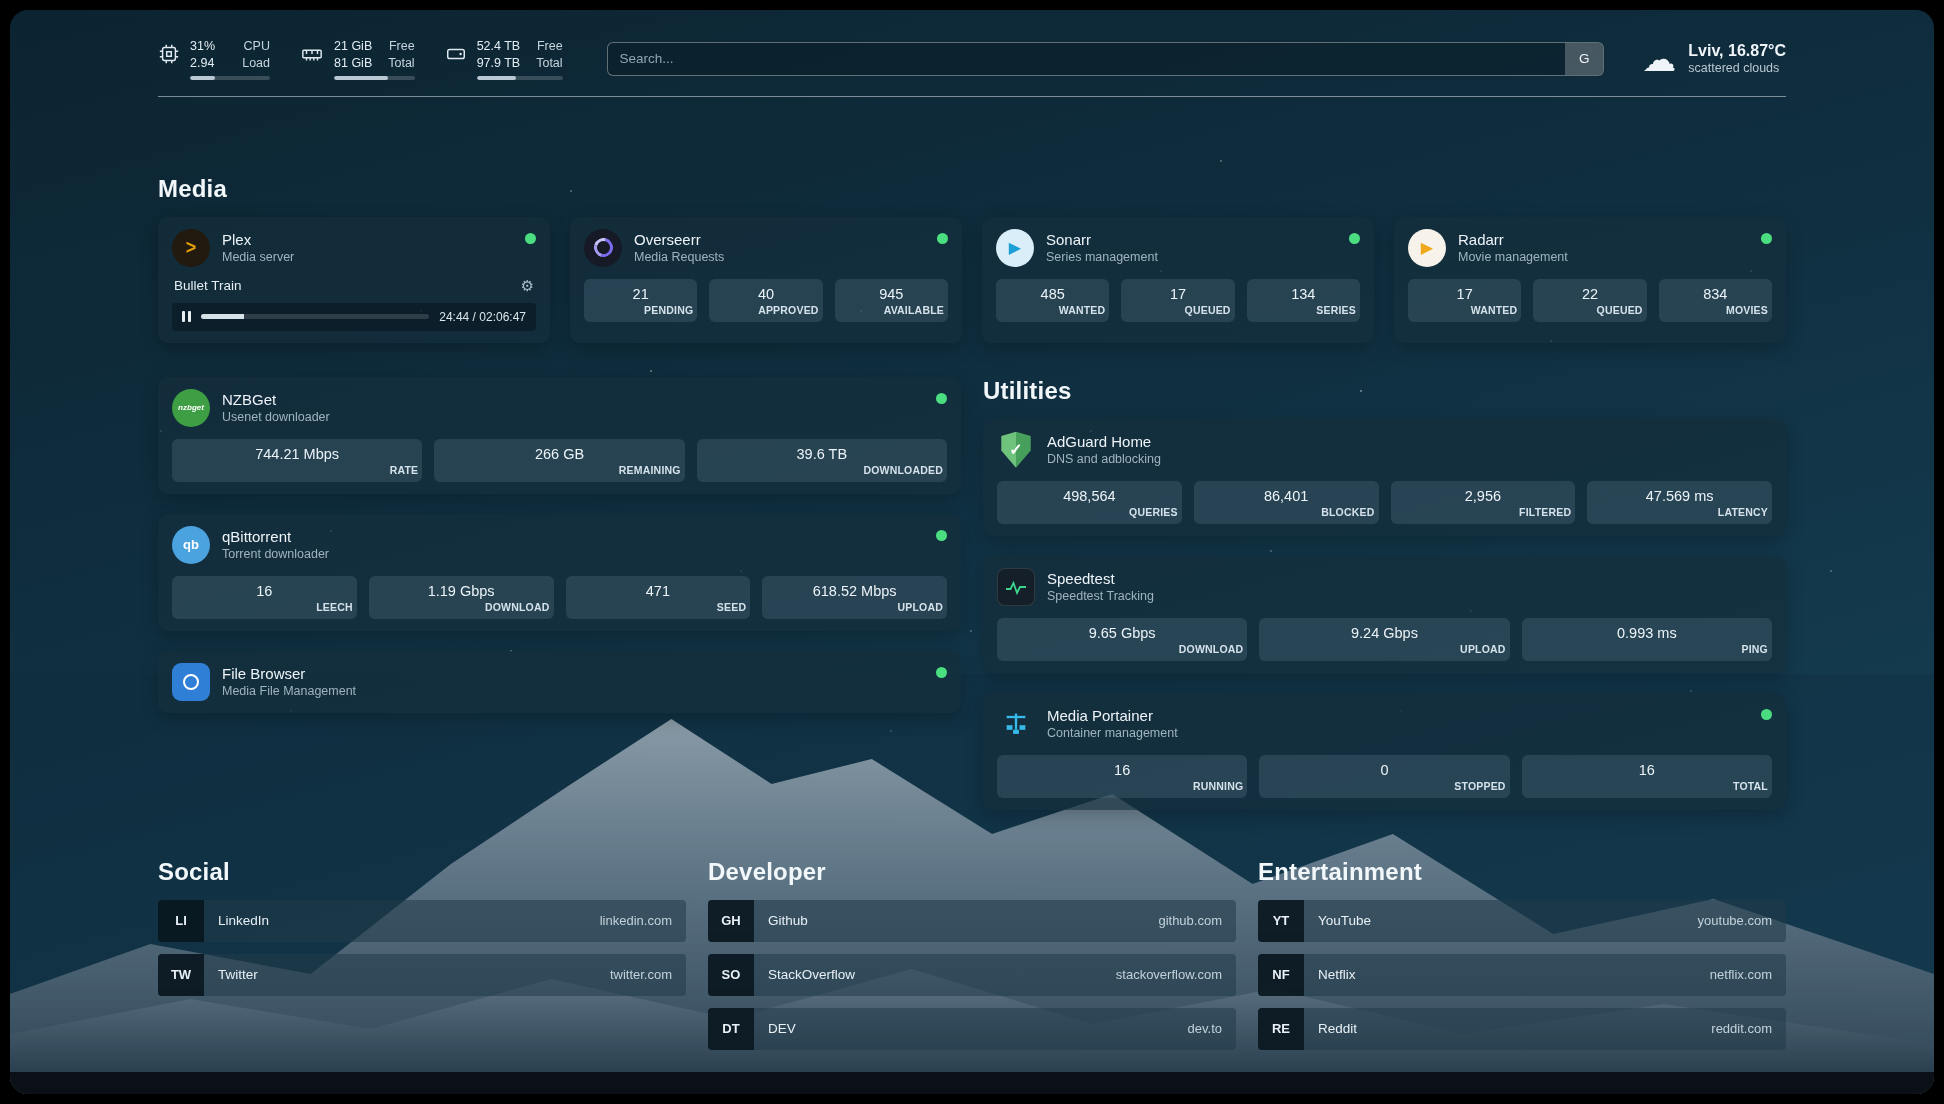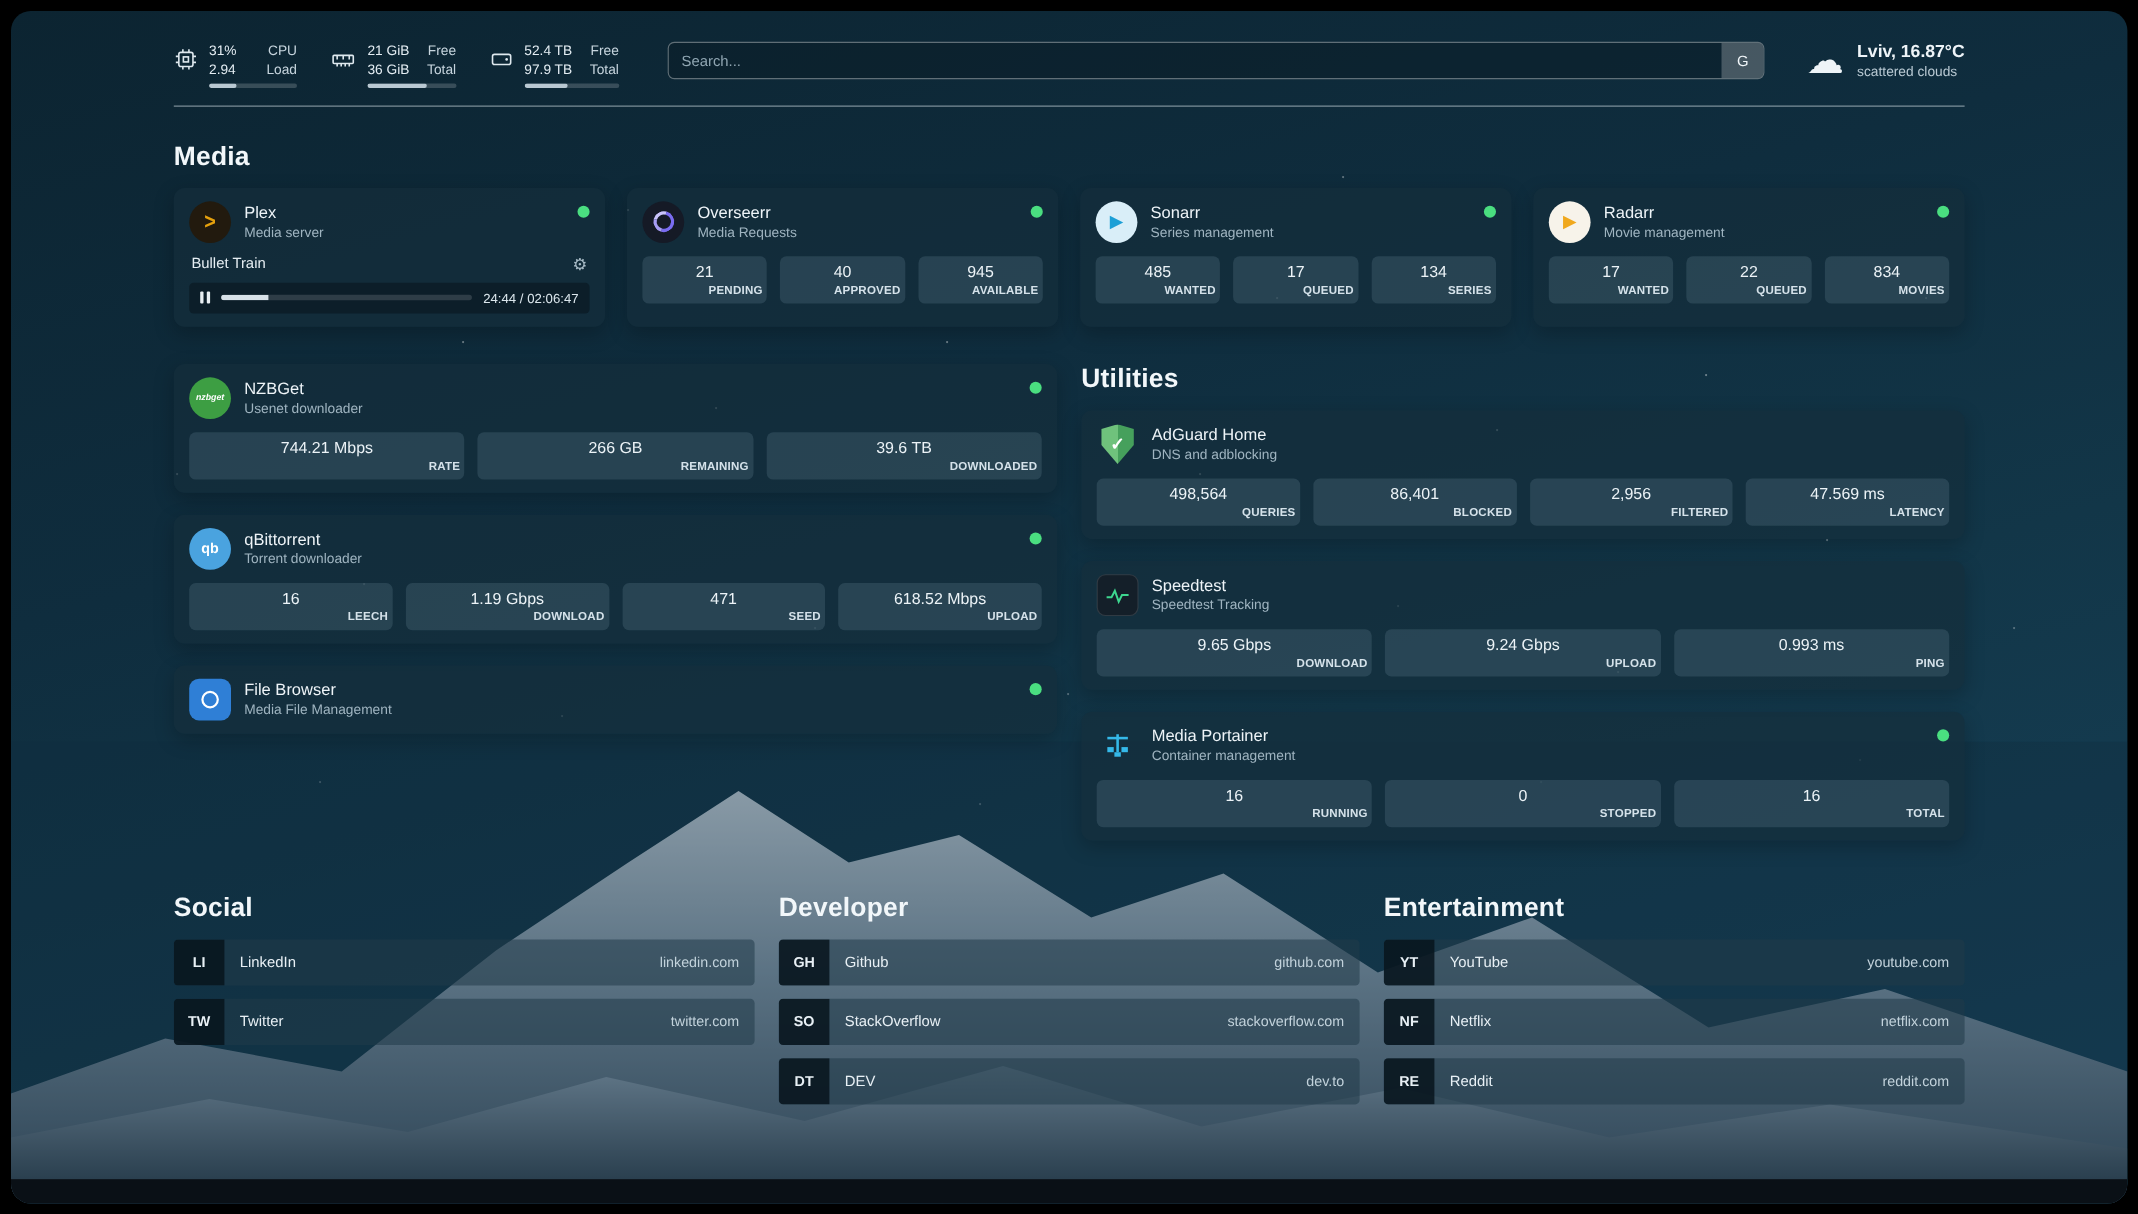--- a/index.html
+++ b/index.html
@@ -21,21 +21,21 @@
       880px 720px 0 0 rgba(255,255,255,.3), 1390px 700px 0 0 rgba(255,255,255,.3),
       1680px 680px 0 0 rgba(255,255,255,.3), 560px 180px 0 0 rgba(255,255,255,.35),
       1210px 150px 0 0 rgba(255,255,255,.35); }
 
   .mountains { position:absolute; left:0; right:0; bottom:0; width:100%; height:420px; z-index:0; }
   .bottom-strip { position:absolute; left:0; right:0; bottom:0; height:22px; background:#0a1016; z-index:1; }
 
   .content { position:relative; z-index:2; height:100%; padding:28px 148px 0; }
 
   
-  .topbar { display:flex; align-items:flex-start; }
+  .topbar { display:flex; align-items:center; }
   .res { display:flex; align-items:flex-start; gap:10px; margin-right:30px; }
   .res .icon { margin-top:5px; }
   .res .cols { font-size:12.5px; color:#e4edf3; line-height:1.35; }
   .res .row { display:flex; justify-content:space-between; gap:16px; min-width:80px; }
   .res .row .lab { color:#c6d4dd; }
   .res .bar { height:4px; border-radius:2px; background:rgba(255,255,255,.18); margin-top:4px; overflow:hidden; }
   .res .bar .fill { height:100%; background:#b9c8d2; border-radius:2px; }
 
   .search { flex:1; display:flex; align-items:center; height:34px; border:1px solid rgba(255,255,255,.35);
     border-radius:6px; background:rgba(9,27,37,.5); padding-left:12px; margin:0 38px 0 14px; overflow:hidden; }
@@ -47,21 +47,21 @@
 
   .weather { display:flex; align-items:center; gap:12px; }
   .weather .cloud { font-size:34px; color:#eef4f8; line-height:1; }
   .weather .loc { font-size:16px; color:#eef4f8;font-weight:bold; }
   .weather .cond { font-size:12.5px; color:#b9c9d3; margin-top:1px; }
 
   .divider { margin-top:16px; border-top:1.5px solid rgba(233,243,249,.5); }
 
   
   .section-title { font-size:24px; font-weight:600; color:#f2f7fa; letter-spacing:.2px; }
-  .section-media { margin-top:32px; }
+  .section-media { margin-top:78px; }
   .media-grid { display:grid; grid-template-columns:repeat(4,1fr); gap:20px; margin-top:14px; }
 
   .card { background:rgba(21,45,59,.68); border-radius:10px; padding:12px 14px;
     box-shadow:0 6px 18px rgba(0,0,0,.22); }
   .card-head { display:flex; align-items:center; gap:12px; cursor:pointer; }
   .icon-wrap { width:38px; height:38px; border-radius:50%; display:flex; align-items:center; justify-content:center; flex-shrink:0; }
   .titles .name { font-size:15px; color:#eef4f8; font-weight:500; }
   .titles .sub { font-size:12.5px; color:#9fb4c0; margin-top:2px; }
   .dot { width:11px; height:11px; border-radius:50%; background:var(--status-online,#4ade80);
     margin-left:auto; align-self:flex-start; margin-top:4px; flex-shrink:0; }
@@ -178,21 +178,21 @@
             <rect x="2" y="8" width="20" height="8" rx="1"></rect>
               <path d="M6 16v3M10 16v3M14 16v3M18 16v3M6 8v4M12 8v4M18 8v4"></path>
           </svg>
         </span>
         <div class="cols">
           <div class="row">
               <span class="val">21 GiB</span>
               <span class="lab">Free</span>
             </div>
           <div class="row">
-              <span class="val">36 GiB</span>
+              <span class="val">81 GiB</span>
               <span class="lab">Total</span>
             </div>
           <div class="bar">
               <div class="fill" style="width: 67%;"></div>
             </div>
         </div>
       </div>
 
       <div class="res">
         <span class="icon">

